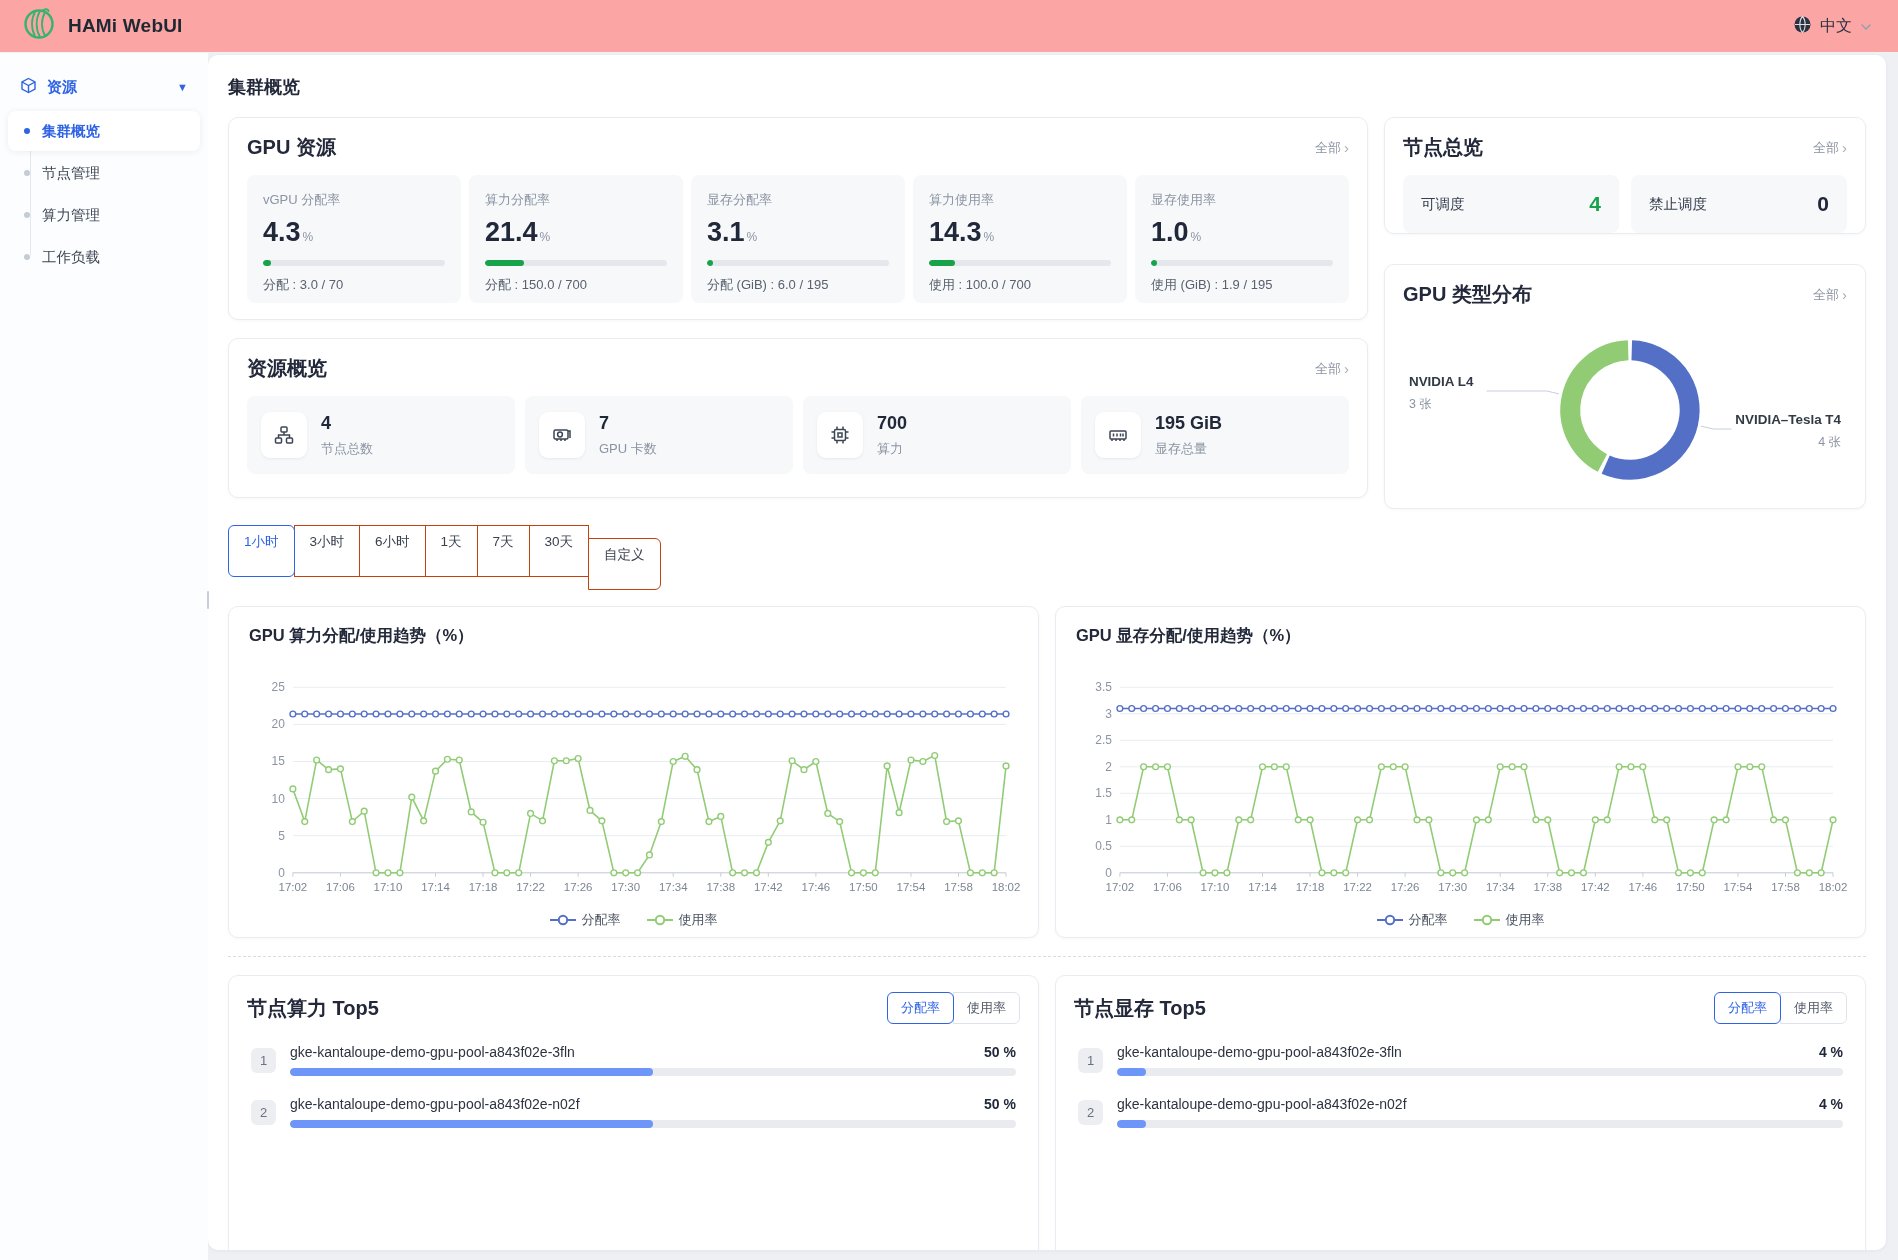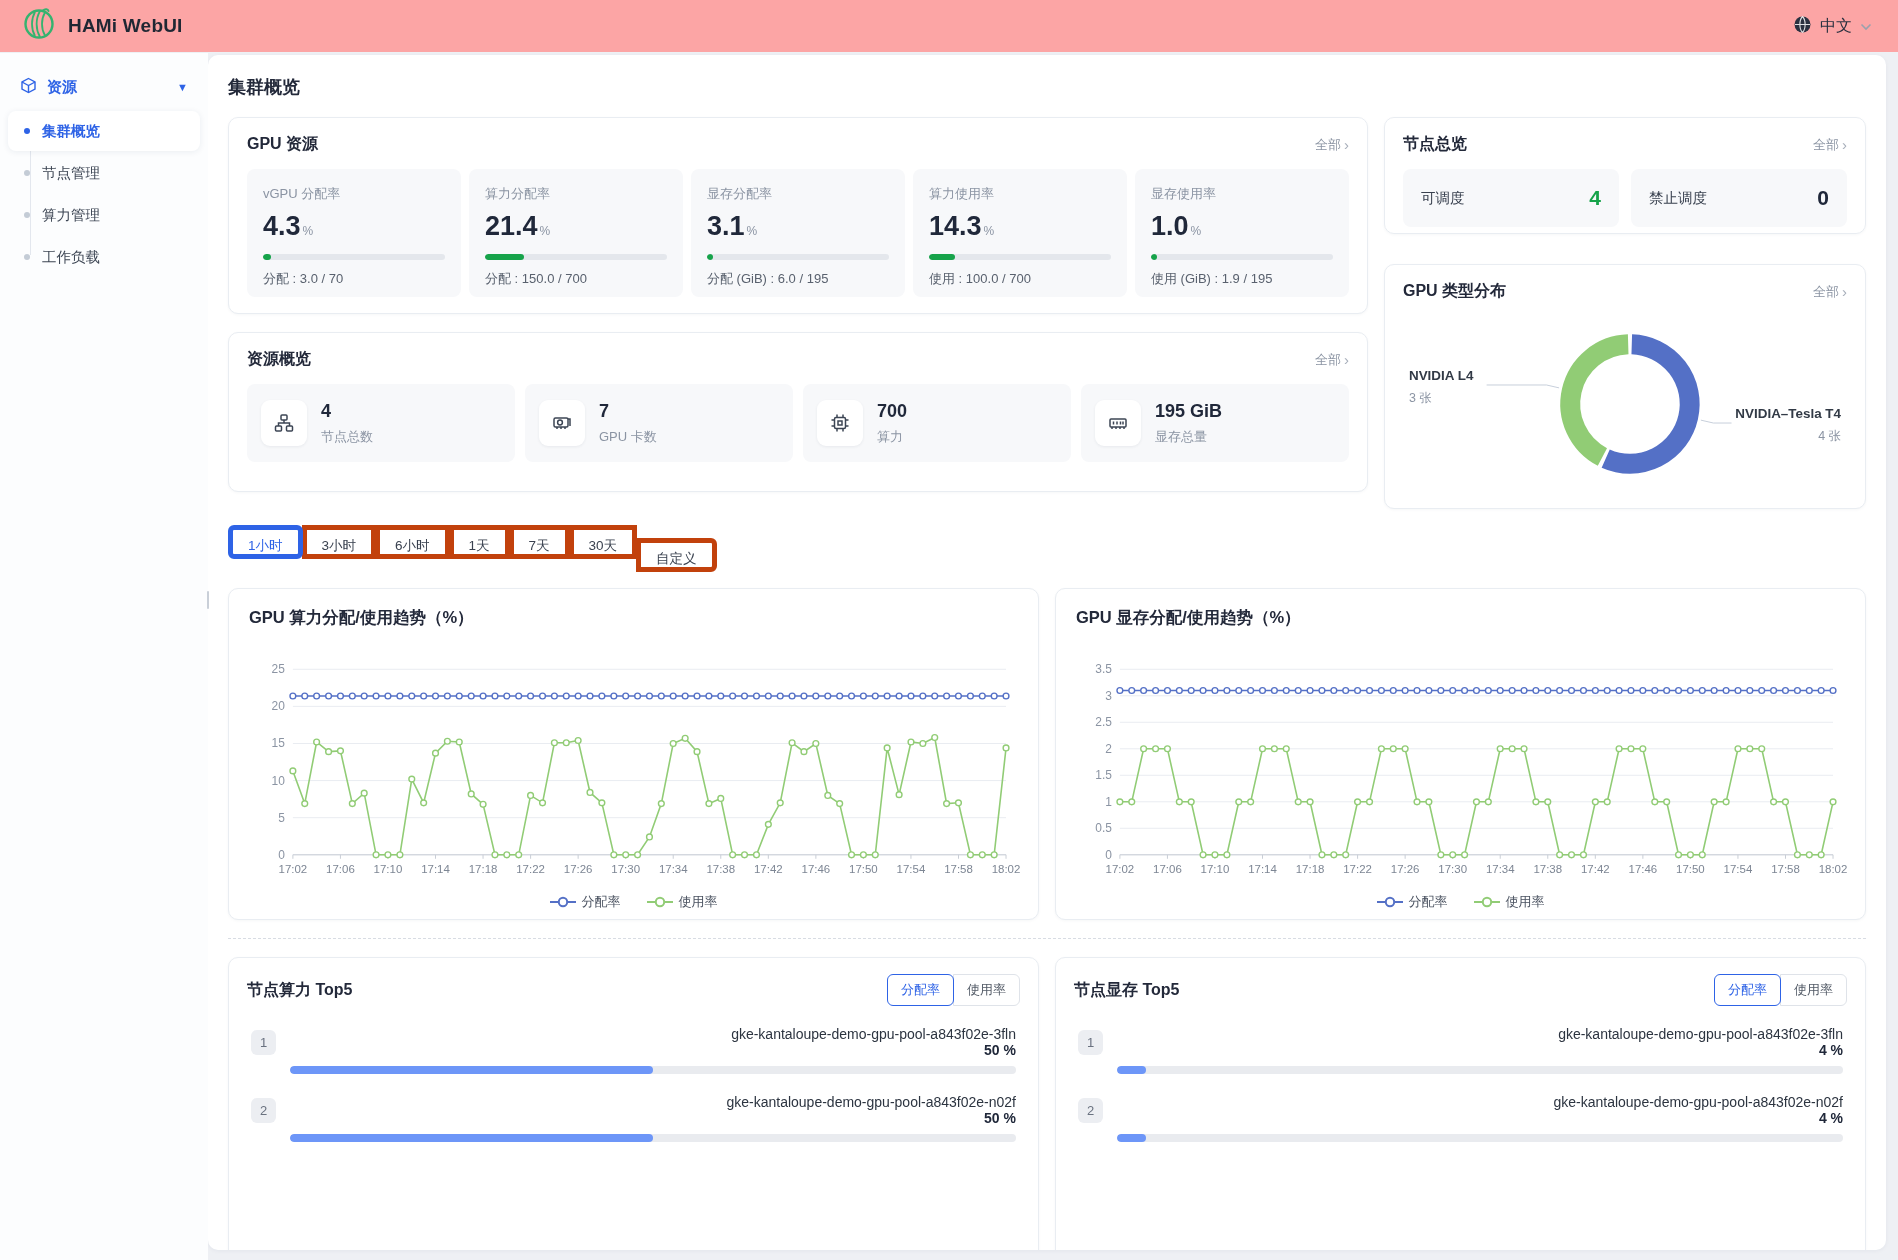--- a/index.html
+++ b/index.html
@@ -34,21 +34,21 @@
   .main{ flex:1; padding:2px 12px 10px 0;}
   .panel{ background:#ffffff; border-radius:10px; height:100%; padding:16px 20px 20px 20px;
     box-shadow:0 1px 4px rgba(25,40,70,.05); overflow:hidden;}
   .page-title{ font-size:18px; font-weight:700; color:#23293a; margin:4px 0 18px 0;}
   .grid-top{ display:flex; gap:16px;}
   .col-left{ width:1140px; display:flex; flex-direction:column; gap:18px;}
   .col-right{ flex:1; display:flex; flex-direction:column; gap:30px;}
   .card{ background:#fff; border:1px solid #e9edf2; border-radius:10px;
     box-shadow:0 1px 3px rgba(25,40,70,.04); padding:16px 18px;}
   .card-head{ display:flex; align-items:center; justify-content:space-between; margin-bottom:14px;}
-  .card-title{ font-size:16px; font-weight:600; color:#23293a;}
+  .card-title{ font-size:20px; font-weight:600; color:#23293a;}
   .all-link{ font-size:13px; color:#8b94a3; cursor:pointer; display:flex; align-items:center; gap:3px;}
   .all-link .chev{ font-size:15px; line-height:1; color:#a7aeba;}
   
   .metric-row{ display:flex; gap:8px;}
   .metric{ flex:1; background:#f7f8fa; border-radius:8px; padding:16px 16px 14px 16px; height:128px;}
   .metric-label{ font-size:13px; color:#8b94a3; margin-bottom:10px;}
   .metric-value{ font-size:27px; font-weight:700; color:#20283a; line-height:1;}
   .metric-value .unit{ font-size:12px; font-weight:400; color:#8b94a3; margin-left:2px;}
   .bar{ height:6px; background:#e4e7ec; border-radius:3px; margin:14px 0 10px 0; overflow:hidden;}
   .bar-fill{ height:100%; border-radius:3px; background:#16a34a; min-width:6px;}
@@ -62,21 +62,21 @@
   
   .tile-row{ display:flex; gap:10px;}
   .tile{ flex:1; background:#f7f8fa; border-radius:8px; height:78px; display:flex;
     align-items:center; gap:14px; padding:0 14px;}
   .tile-icon{ width:46px; height:46px; background:#ffffff; border-radius:9px;
     display:flex; align-items:center; justify-content:center; box-shadow:0 1px 3px rgba(25,40,70,.07);}
   .tile-value{ font-size:18px; font-weight:700; color:#20283a; margin-bottom:6px;}
   .tile-label{ font-size:13px; color:#8b94a3;}
   
   .tabs{ display:inline-flex; margin:16px 0; }
-  .tab{ background:#fff; border:5px solid #c2410c; padding:0 15px; height:34px; line-height:32px;
+  .tab{ background:#fff; border:1px solid #c2410c; padding:0 15px; height:52px; line-height:32px;
     font-size:13.5px; color:#39414f; cursor:pointer; margin-left:-1px; position:relative;}
   .tab:first-child{ border-radius:6px 0 0 6px; margin-left:0;}
   .tab:last-child{ border-radius:0 6px 6px 0;margin-top:13px;}
   .tab.active{ border-color:#2e63e6; color:#2e63e6; z-index:2; border-radius:6px;}
   
   .charts-row{ display:flex; gap:16px;}
   .chart-card{ flex:1; height:332px;}
   .chart-title{ font-size:16.5px; font-weight:600; color:#23293a; margin:2px 0 28px 2px;}
   .chart-svg{ width:100%; height:232px; display:block;}
   .legend{ display:flex; justify-content:center; gap:26px; margin-top:4px;}
@@ -88,21 +88,21 @@
   .toggle{ display:inline-flex;}
   .tbtn{ background:#fff; border:1px solid #dfe3e9; height:32px; padding:0 13px; line-height:30px;
     font-size:13px; color:#525a66; cursor:pointer; margin-left:-1px;}
   .tbtn:first-child{ border-radius:6px 0 0 6px; margin-left:0;}
   .tbtn:last-child{ border-radius:0 6px 6px 0;}
   .tbtn.active{ border-color:#2e63e6; color:#2e63e6; z-index:2; border-radius:6px;}
   .rank-row{ display:flex; align-items:flex-start; gap:14px; margin:20px 4px 0 4px;}
   .rank-badge{ width:25px; height:25px; border-radius:6px; background:#eceef2; color:#6a7280;
     font-size:13px; display:flex; align-items:center; justify-content:center; margin-top:4px;}
   .rank-body{ flex:1;}
-  .rank-line{ display:flex; justify-content:space-between; align-items:flex-end; margin-bottom:8px;flex-direction:column;}
+  .rank-line{ display:flex; justify-content:space-between; align-items:flex-end; margin-bottom:8px;}
   .rank-name{ font-size:14px; color:#2c3440;}
   .rank-value{ font-size:14px; font-weight:700; color:#20283a;}
   .rank-bar{ height:8px; background:#e9ebef; border-radius:4px; overflow:hidden;}
   .rank-fill{ height:100%; border-radius:4px; background:#6d96f8; min-width:8px;}
 </style>
 </head>
 <body>
 
 <div class="topbar">
   <div class="brand">

